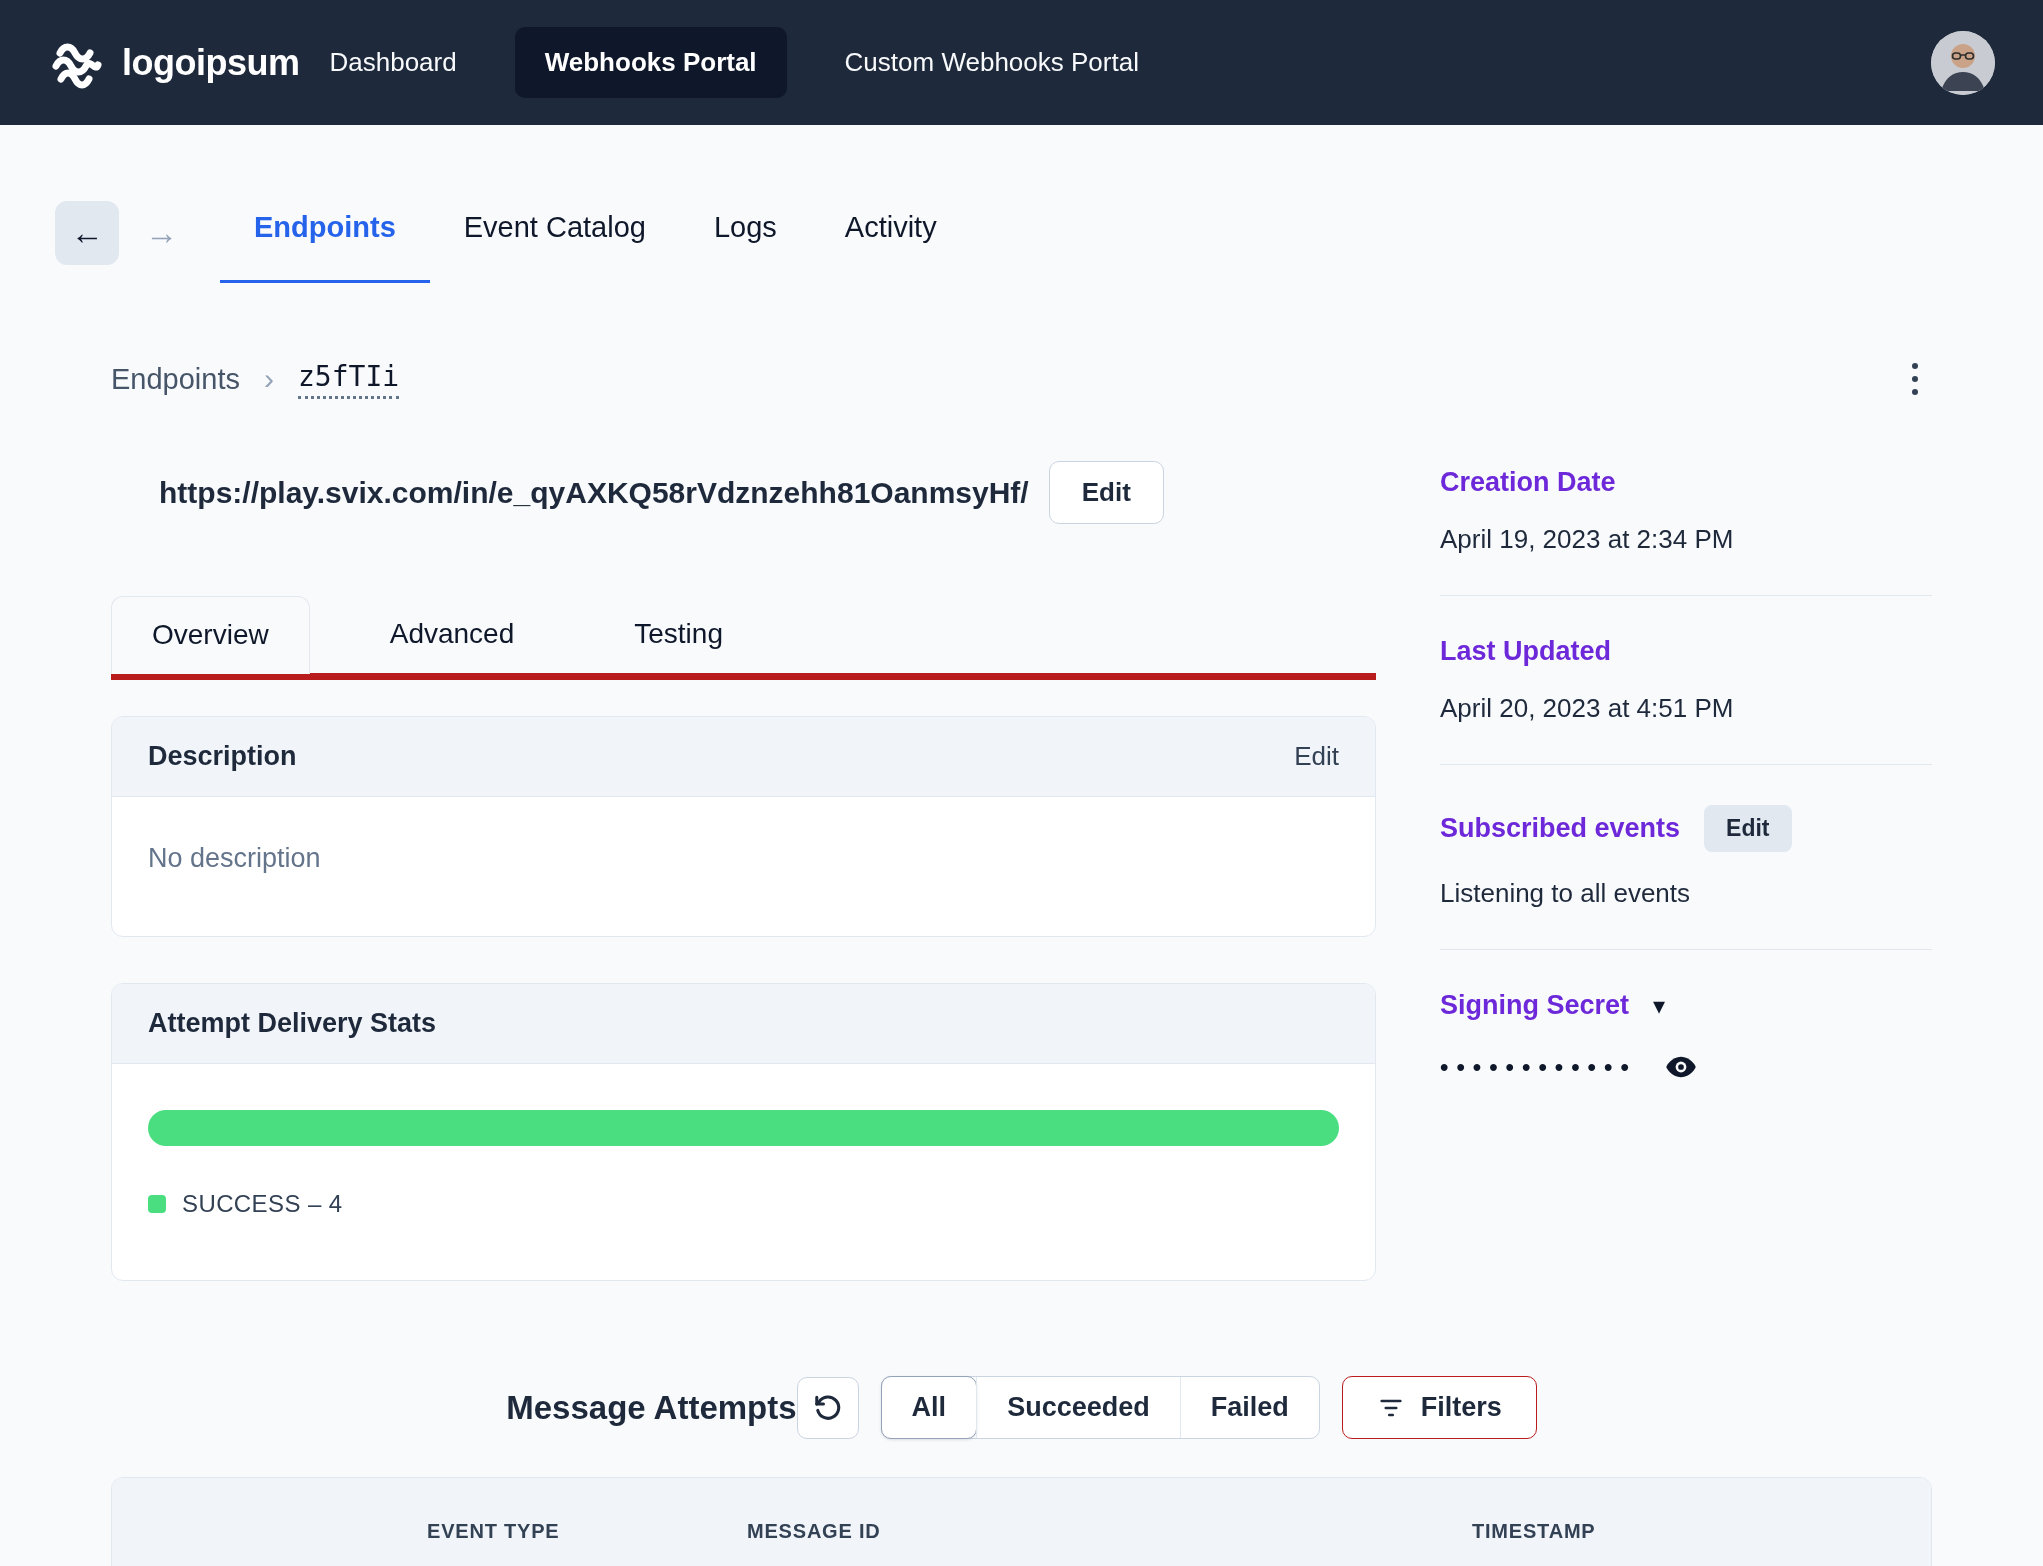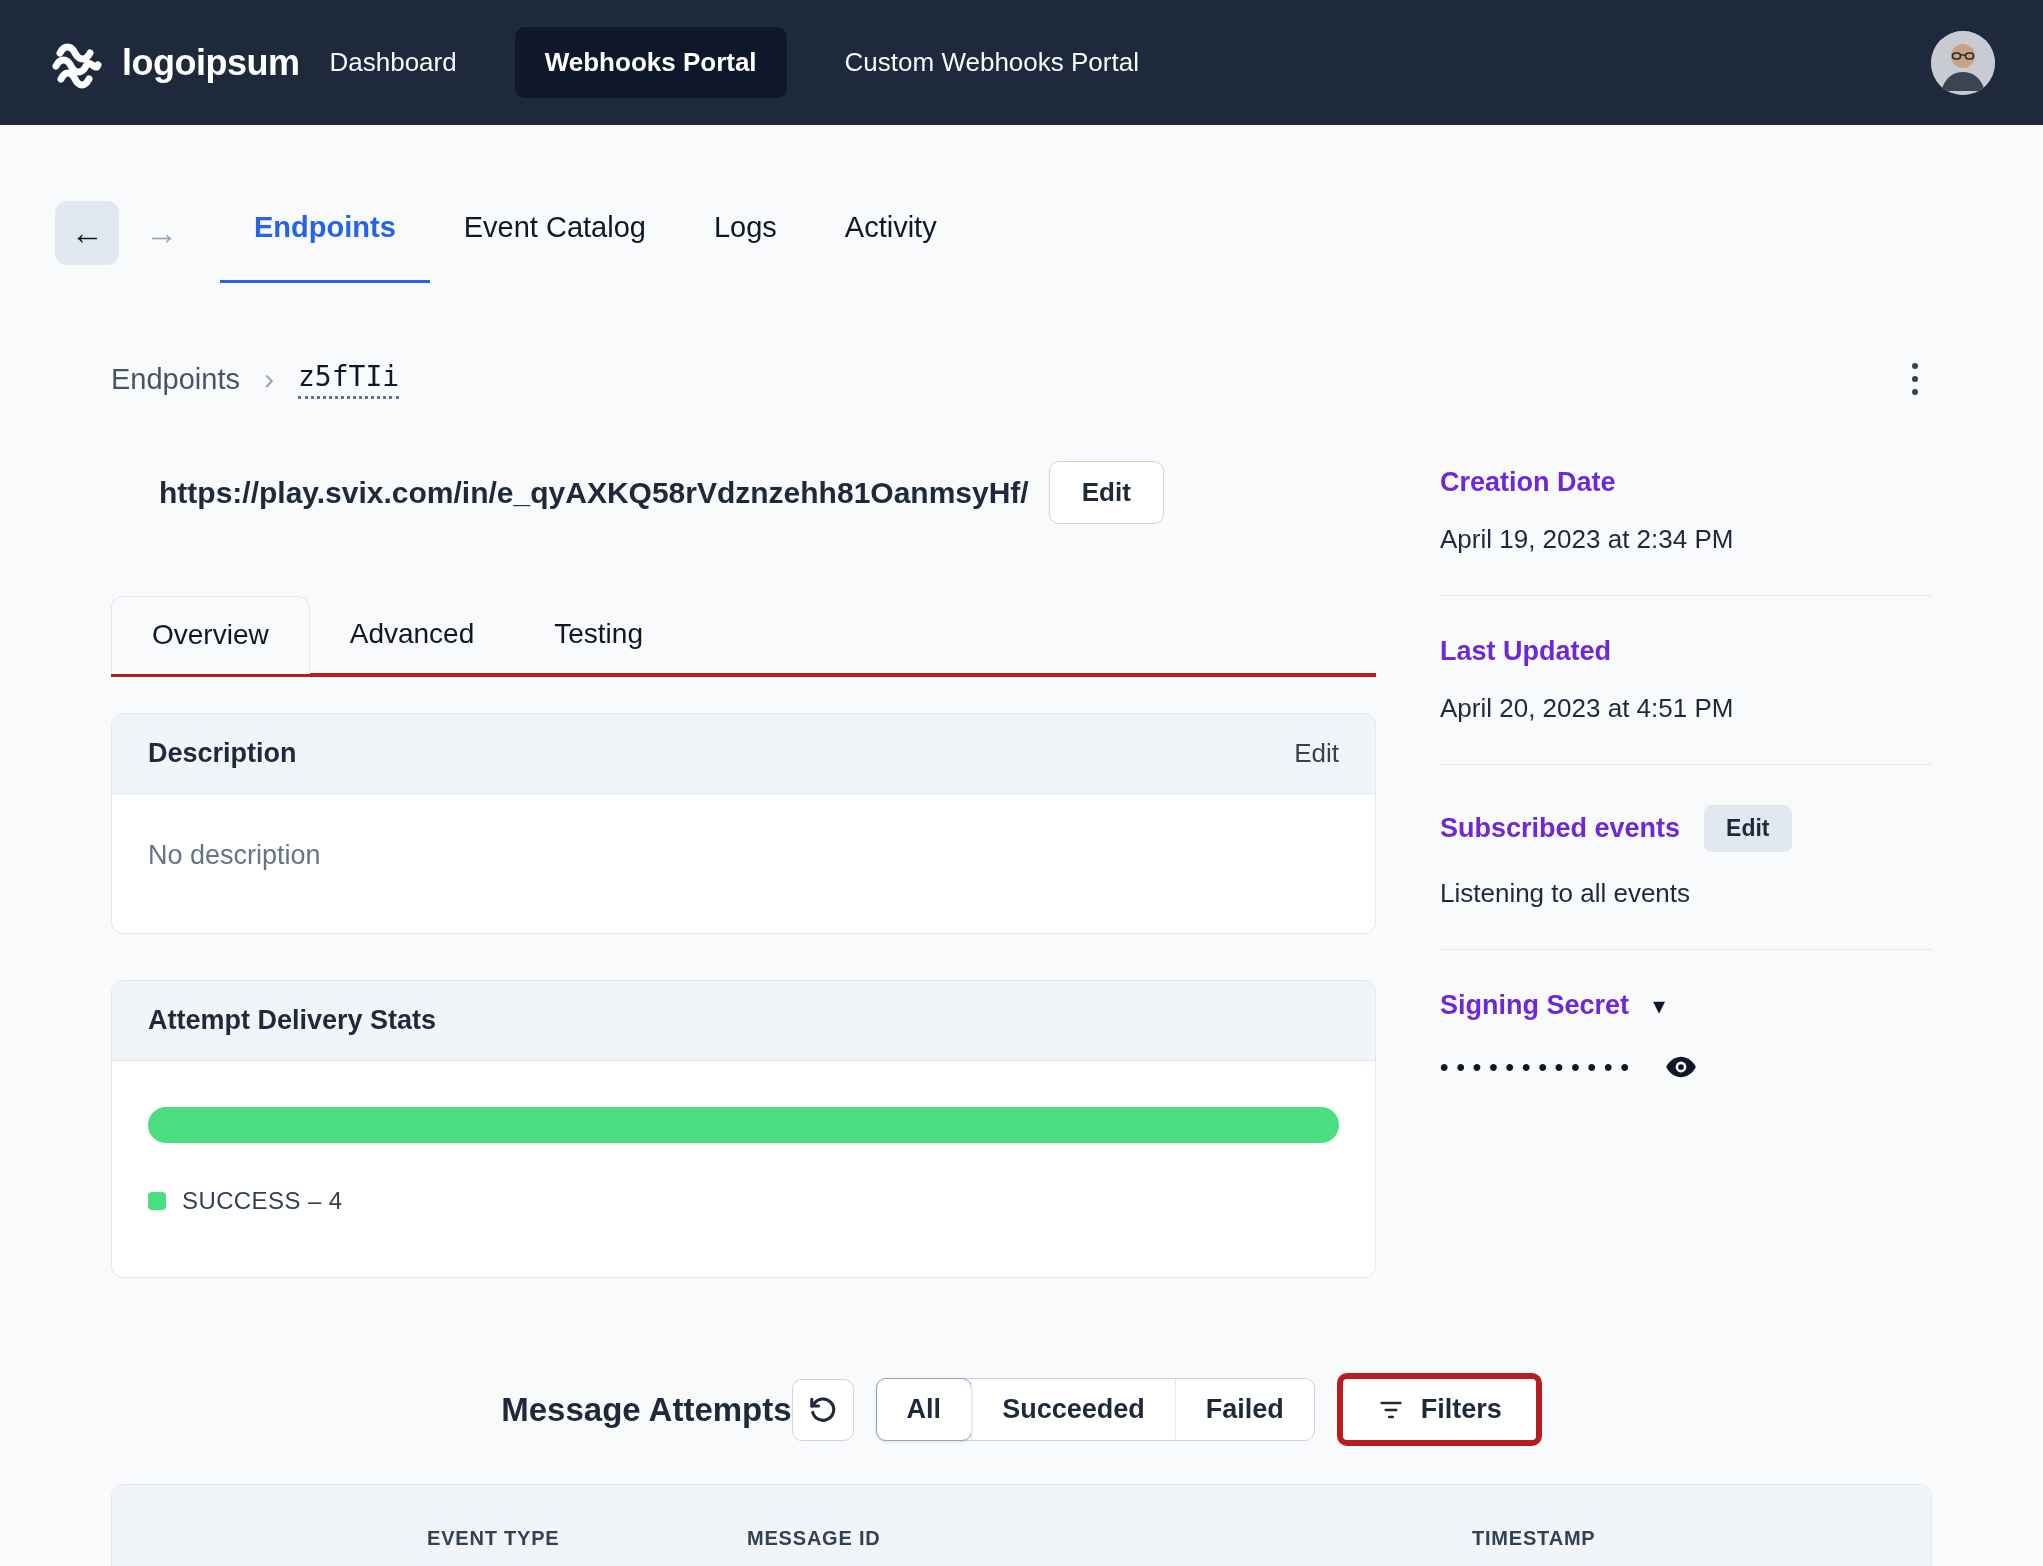--- a/index.html
+++ b/index.html
@@ -39,21 +39,21 @@
   .kebab { display:flex; flex-direction:column; gap:7px; align-items:center; padding:8px 14px; cursor:pointer; }
   .kebab i { width:6px; height:6px; border-radius:50%; background:#334155; }
 
   .grid { display:grid; grid-template-columns:1fr 492px; column-gap:64px; margin-top:58px; align-items:start; }
 
   
   .url-row { display:flex; align-items:center; gap:20px;margin-left:48px; }
   .endpoint-url { font-size:30px; font-weight:700; color:#1e293b; word-break:break-all; }
   .btn { background:#fff; border:1px solid #cbd5e1; border-radius:10px; padding:15px 32px; font-size:26px; font-weight:600; color:#1e293b; cursor:pointer; white-space:nowrap; }
 
-  .detail-tabs { display:flex; margin-top:72px; border-bottom:4px solid #b91c1c; }
+  .detail-tabs { display:flex; margin-top:72px; border-bottom:7px solid #b91c1c;gap:40px; }
   .dtab { font-size:28px; font-weight:500; color:#0f172a; padding:22px 40px; cursor:pointer; margin-bottom:-1px; }
   .dtab.active { border:1px solid #e2e8f0; border-bottom-color:#f8fafc; border-radius:12px 12px 0 0; background:#f8fafc; }
 
   .card { margin-top:36px; background:#fff; border:1px solid #e2e8f0; border-radius:12px; overflow:hidden; }
   .card + .card { margin-top:46px; }
   .card-header { background:#f1f5f9; border-bottom:1px solid #e2e8f0; padding:24px 36px; display:flex; align-items:center; justify-content:space-between; }
   .card-title { font-size:27px; font-weight:700; color:#1e293b; }
   .card-edit { font-size:26px; font-weight:500; color:#334155; cursor:pointer; }
   .card-body { padding:46px 36px 62px; }
   .empty-text { font-size:27px; color:#64748b; }
@@ -78,21 +78,21 @@
   
   .attempts { margin-top:95px; }
   .attempts-header { display:flex; align-items:center; justify-content:center; }
   .attempts-title { font-size:33px; font-weight:700; color:#1e293b; }
   .controls { display:flex; align-items:center; gap:22px; }
   .icon-btn { width:62px; height:62px; display:flex; align-items:center; justify-content:center; background:#fff; border:1px solid #cbd5e1; border-radius:10px; cursor:pointer; }
   .segmented { display:flex; background:#fff; border:1px solid #cbd5e1; border-radius:10px; }
   .seg { padding:15px 30px; font-size:27px; font-weight:600; color:#1e293b; background:transparent; border:none; border-left:1px solid #e2e8f0; cursor:pointer; }
   .seg:first-child { border-left:none; }
   .seg.active { border:1px solid #94a3b8; border-radius:10px; margin:-1px; font-weight:700; background:#fff; box-shadow:0 1px 3px rgba(15,23,42,.12); }
-  .filters-btn { display:flex; align-items:center; gap:16px; background:#fff; border:6px solid #b91c1c; border-radius:10px; padding:15px 34px; font-size:27px; font-weight:600; color:#1e293b; cursor:pointer; }
+  .filters-btn { display:flex; align-items:center; gap:16px; background:#fff; border:1px solid #b91c1c; border-radius:10px; padding:15px 34px; font-size:27px; font-weight:600; color:#1e293b; cursor:pointer; }
 
   .table { margin-top:38px; border:1px solid #e2e8f0; border-radius:12px 12px 0 0; overflow:hidden; background:#fff; }
   .thead, .trow { display:grid; grid-template-columns:315px 320px 725px 1fr 90px; align-items:center; }
   .thead { background:#f1f5f9; border-bottom:1px solid #e2e8f0; padding:28px 0; }
   .th { font-size:20px; font-weight:700; letter-spacing:0.8px; color:#334155;margin-top:14px; }
   .trow { padding:22px 0; background:#fff; }
 </style>
 </head>
 <body>
 

